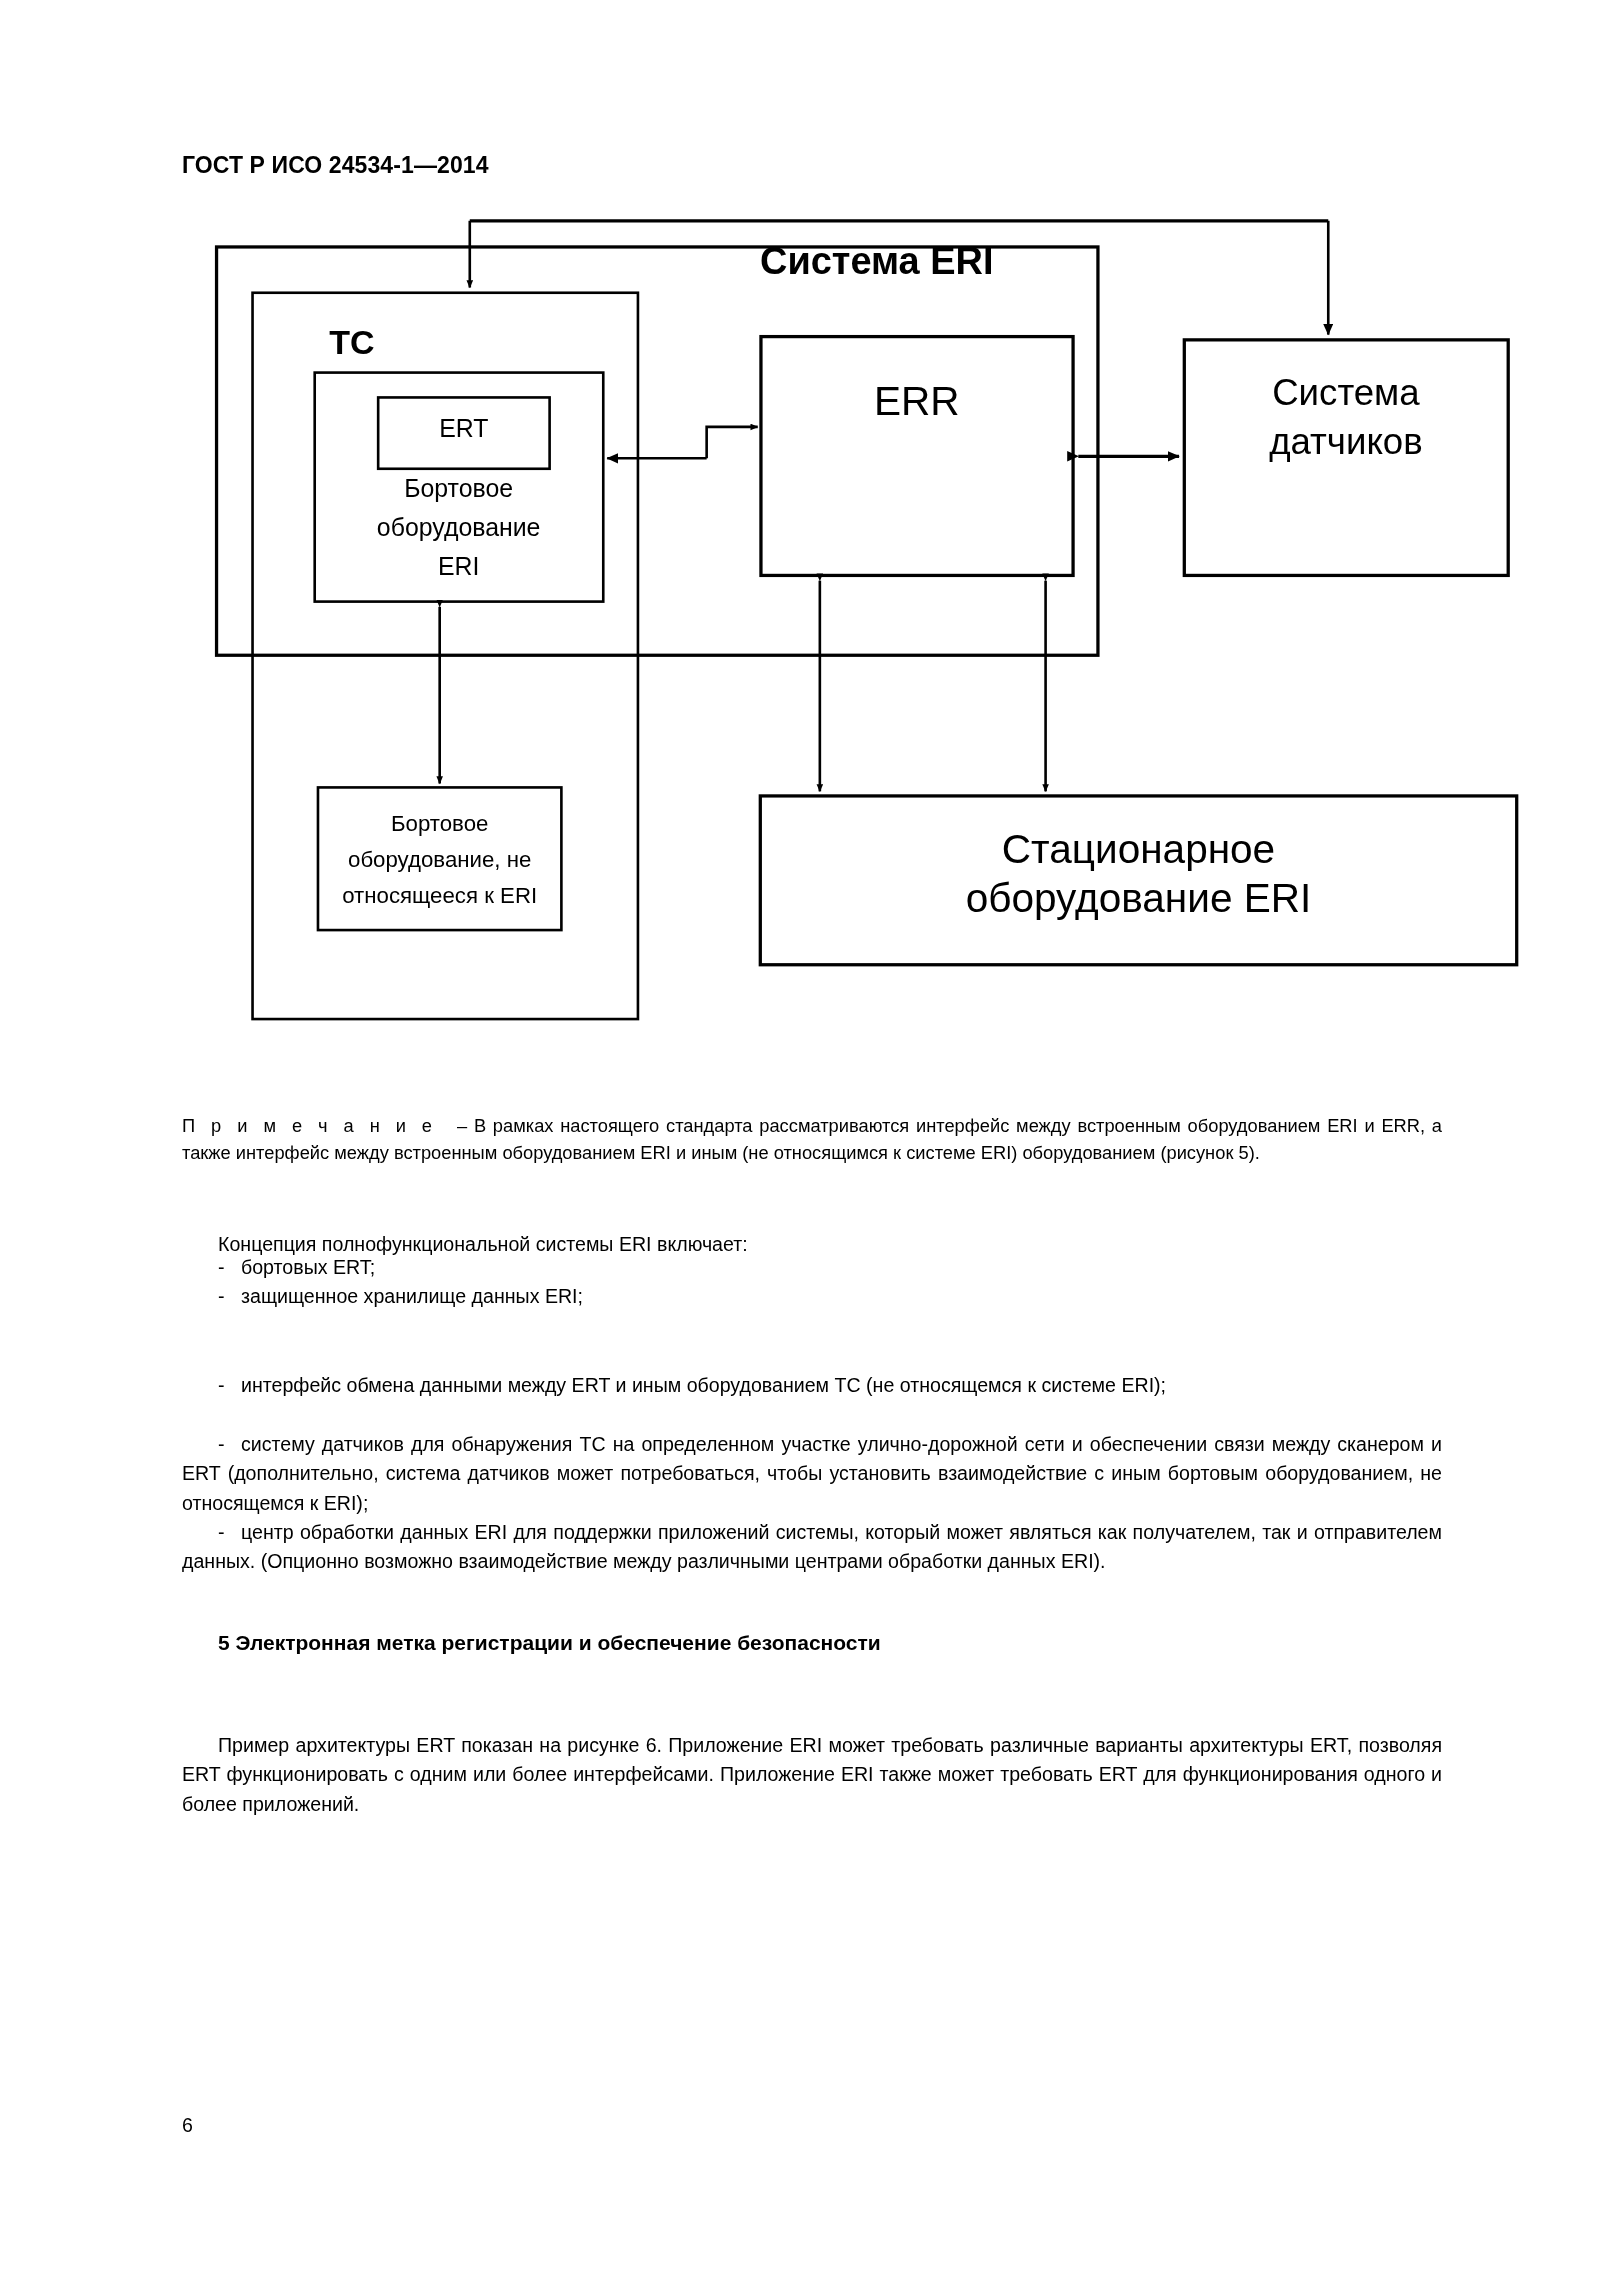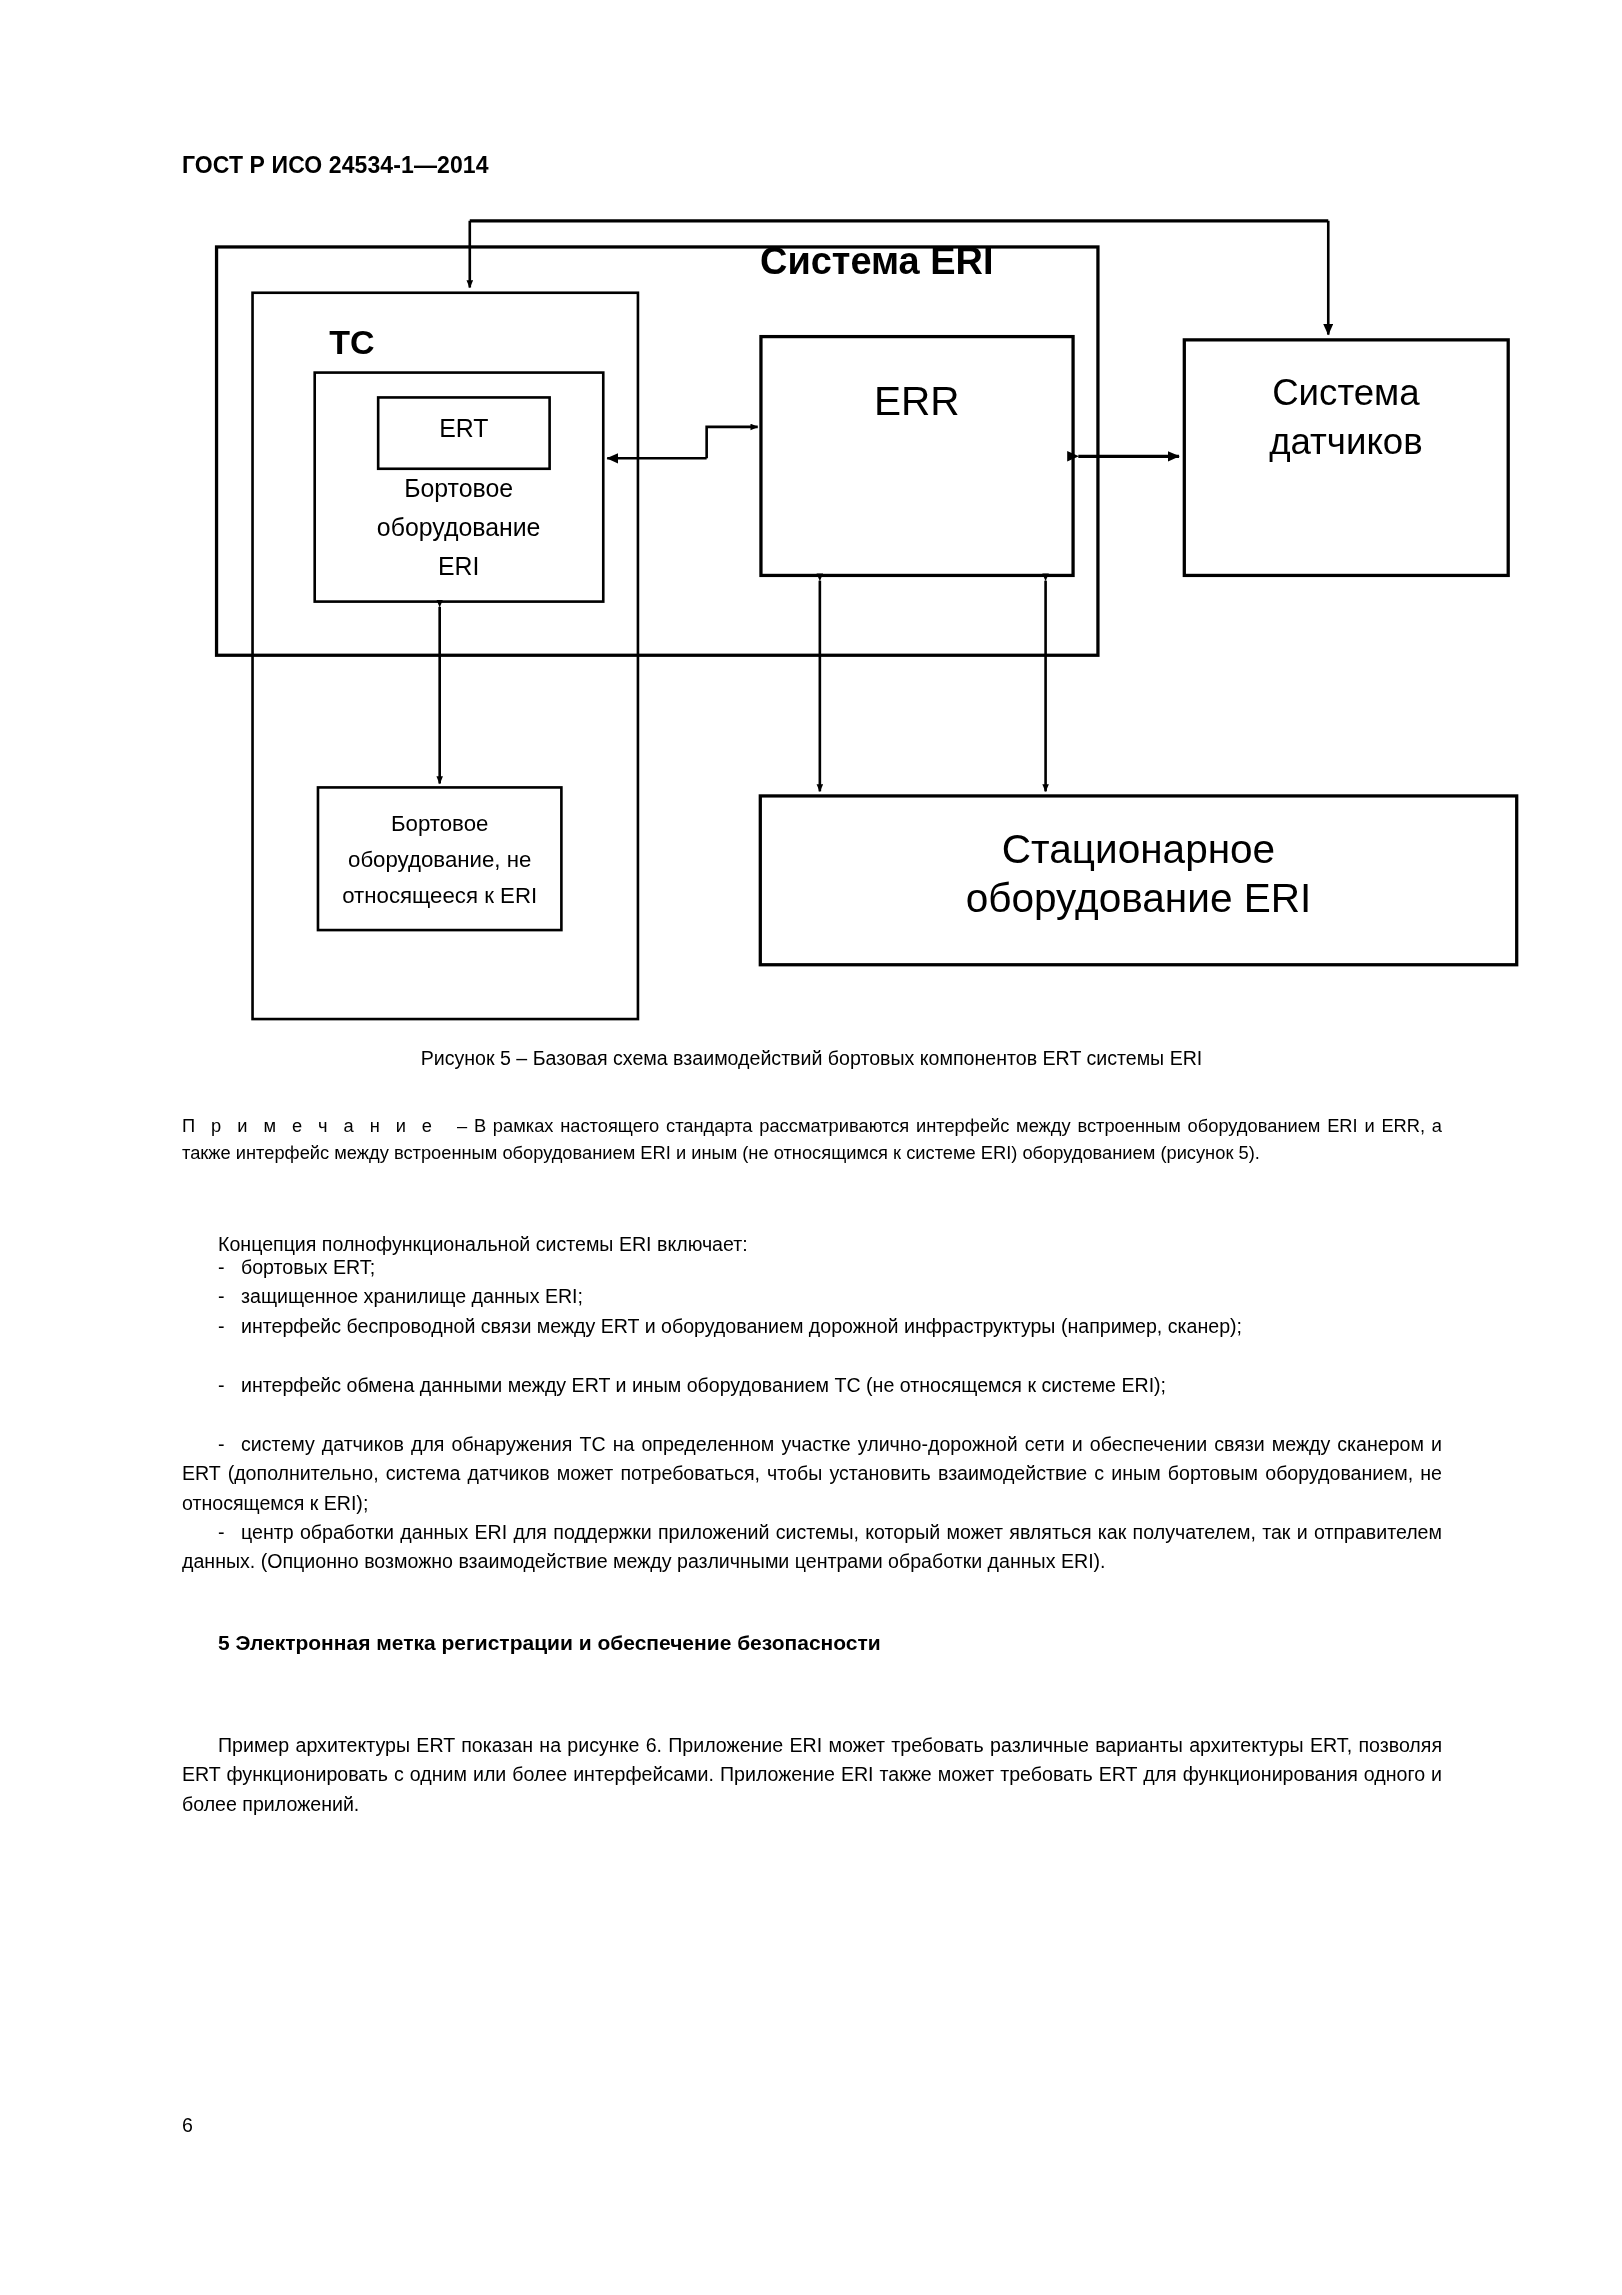--- a/index.html
+++ b/index.html
@@ -149,23 +149,20 @@
       <path d="M1348,378 L1502,378" fill="none" stroke="#000" stroke-width="5" marker-start="url(#ahs)" marker-end="url(#ahs)"></path>
 
       <path d="M953,568 L953,890" fill="none" stroke="#000" stroke-width="4" marker-start="url(#ah)" marker-end="url(#ah)"></path>
 
       <path d="M1298,568 L1298,890" fill="none" stroke="#000" stroke-width="4" marker-start="url(#ah)" marker-end="url(#ah)"></path>
 
       <path d="M372,608 L372,878" fill="none" stroke="#000" stroke-width="4" marker-start="url(#ah)" marker-end="url(#ah)"></path>
     </svg>
   </div>
 
-  <div class="fig-caption">
-    <span>Рисунок 5 – Базовая схема взаимодействий бортовых компонентов ERT системы ERI</span>
-  </div>
 
   <div class="txt note">
     <span class="sp">П р и м е ч а н и е</span>
     &nbsp;&nbsp;<span>–</span>
     <span>В рамках настоящего стандарта рассматриваются интерфейс между встроенным оборудованием ERI и ERR, а также интерфейс между встроенным оборудованием ERI и иным (не относящимся к системе ERI) оборудованием (рисунок 5).</span>
   </div>
 
   <div class="txt lead-in indent">Концепция полнофункциональной системы ERI включает:</div>
 
   <div class="txt list">
@@ -176,23 +173,20 @@
         </span>
     </div>
     <div class="li-row">
       <span class="li-dash">-</span>
       <span class="li-body">
           <p>защищенное хранилище данных ERI;</p>
         </span>
     </div>
   </div>
 
-  <div class="txt" style="left:182px; top:1312px; width:1260px;">
-    <span style="display:inline-block;width:59px;text-indent:36px;">-</span><span>интерфейс беспроводной связи между ERT и оборудованием дорожной инфраструктуры (например, сканер);</span>
-  </div>
 
   <div class="txt" style="left:182px; top:1430px; width:1260px;">
     <span style="display:inline-block;width:59px;text-indent:36px;">-</span><span>систему датчиков для обнаружения ТС на определенном участке улично-дорожной сети и обеспечении связи между сканером и ERT (дополнительно, система датчиков может потребоваться, чтобы установить взаимодействие с иным бортовым оборудованием, не относящемся к ERI);</span>
   </div>
 
   <div class="txt" style="left:182px; top:1371px; width:1260px;">
     <span style="display:inline-block;width:59px;text-indent:36px;">-</span><span>интерфейс обмена данными между ERT и иным оборудованием ТС (не относящемся к системе ERI);</span>
   </div>
 
   <div class="txt" style="left:182px; top:1518px; width:1260px;">

